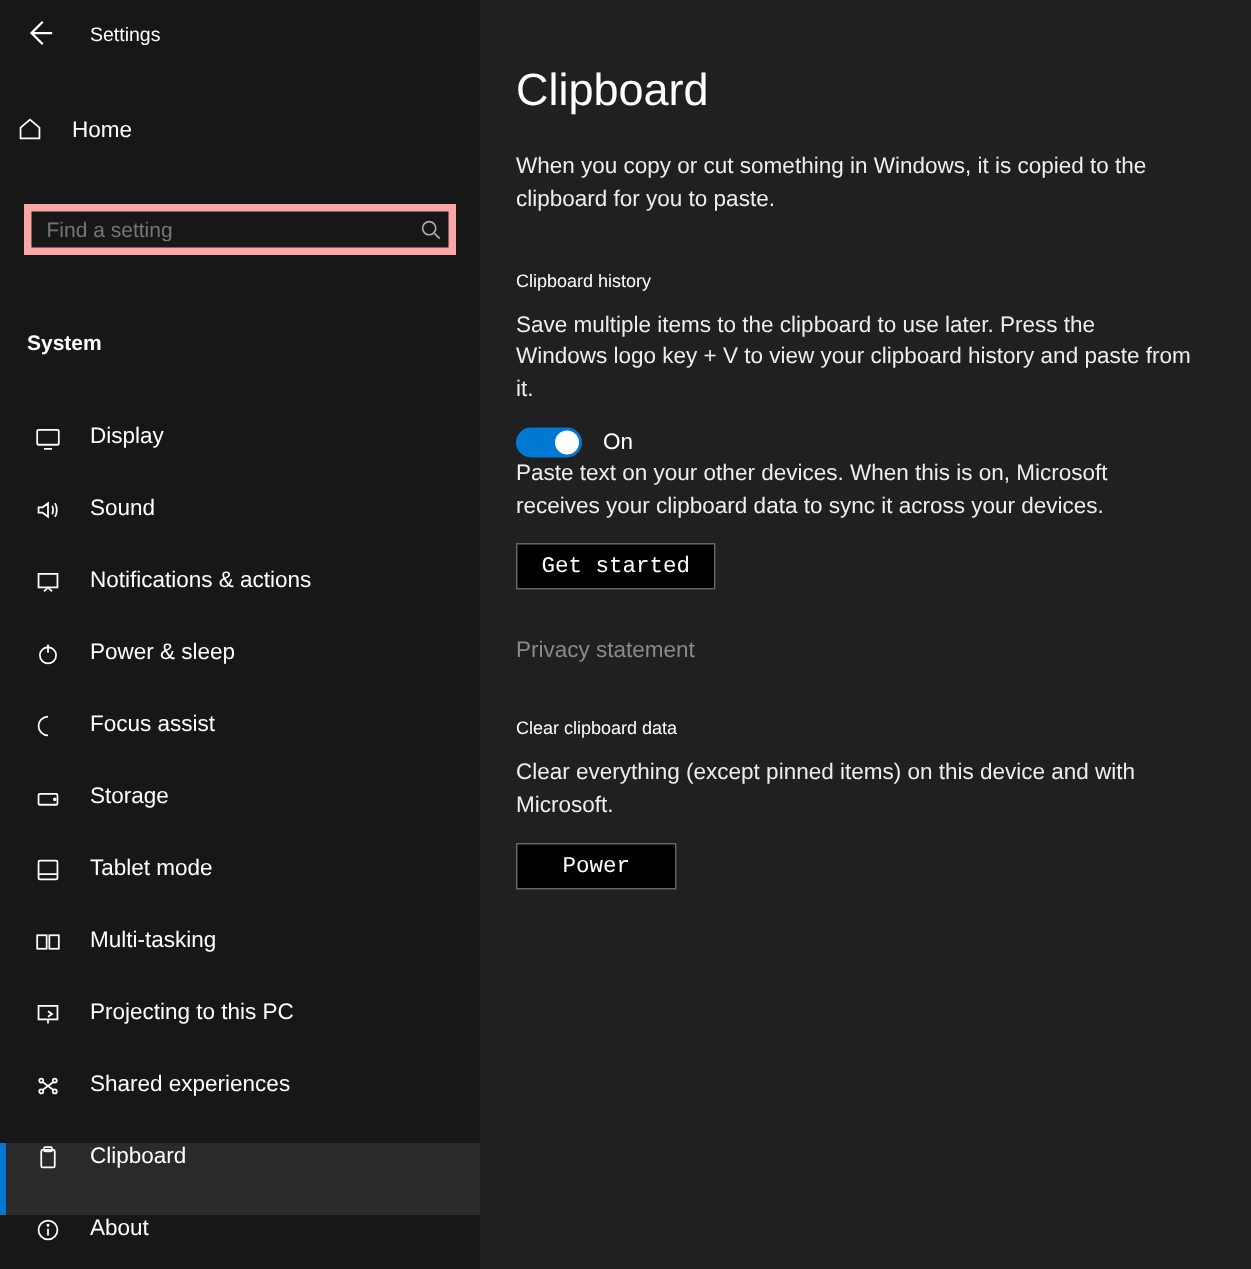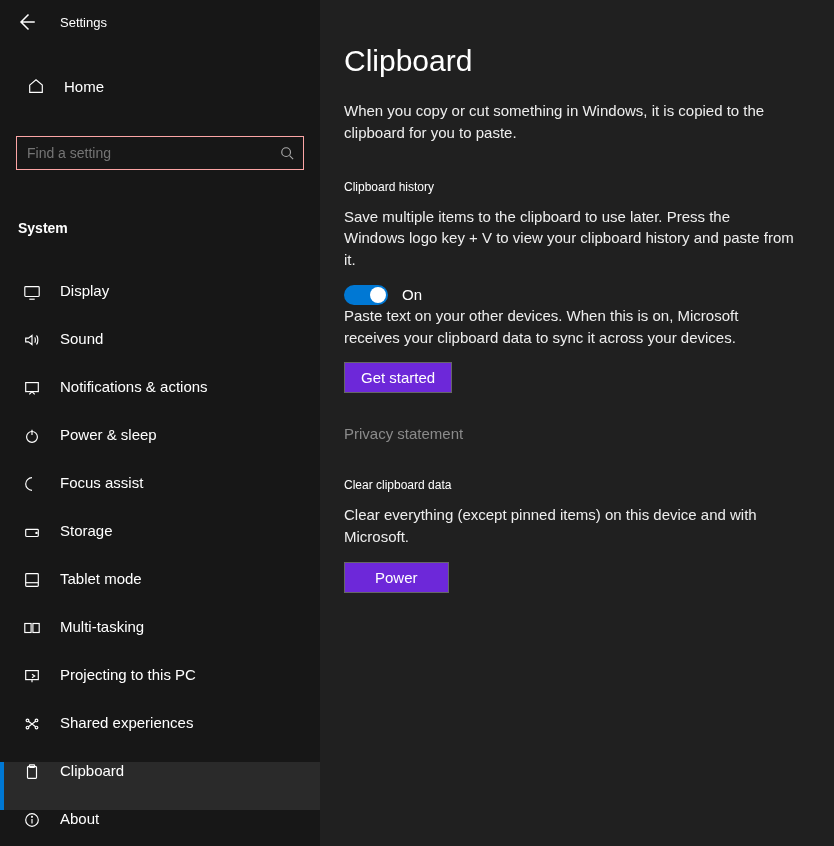--- a/index.html
+++ b/index.html
@@ -30,34 +30,33 @@
   }
   .back-arrow {
     width: 20px; height: 20px;
     display:flex;align-items:center;justify-content:center;
     color:#fff;
   }
   .header-title { font-size: 13px; color:#fff; }
   .home-row {
     display:flex;align-items:center;height:44px;padding-left:10px;gap:18px;
     margin-top:12px;
-    margin-left:16px;
   }
   .icon-slot {
     width:20px;height:20px;display:flex;align-items:center;justify-content:center;
     color:#fff;flex-shrink:0;
   }
   .icon-slot svg { width:18px; height:18px; }
   .home-label { font-size:15px; }
   .search-wrap { padding: 8px 16px 0 16px; }
   .search-box {
     width:100%;
     height:34px;
     background:transparent;
-    border:1px solid #fca5a5;
+    border:5px solid #fca5a5;
     color:#ccc;
     padding:0 34px 0 10px;
     font-size:14px;
     font-family:inherit;
   }
   .search-container{position:relative;}
   .search-icon{
     position:absolute; right:10px; top:50%; transform:translateY(-50%);
     color:#aaa; width:14px;height:14px;
   }
@@ -96,22 +95,22 @@
   .toggle {
     width:44px; height:20px; border-radius:10px;
     background:#0078d4; position:relative;
   }
   .toggle .knob {
     position:absolute; right:2px; top:2px;
     width:16px; height:16px; border-radius:50%; background:#fff;
   }
   .toggle-label{font-size:15px;}
   .btn {
-    background:#6d28d9; border:1px solid #666; color:#fff;
-    padding:6px 16px; font-size:15px; font-family:Liberation Sans, sans-serif;
+    background:#000000; border:1px solid #666; color:#fff;
+    padding:6px 16px; font-size:15px; font-family:Liberation Mono, monospace;
     margin-top:14px; cursor:default;
   }
   .link-text {
     color:#8a8a8a; font-size:15px; margin-top:32px; display:block;
   }
 </style>
 </head>
 <body>
 
 <div class="sidebar">

